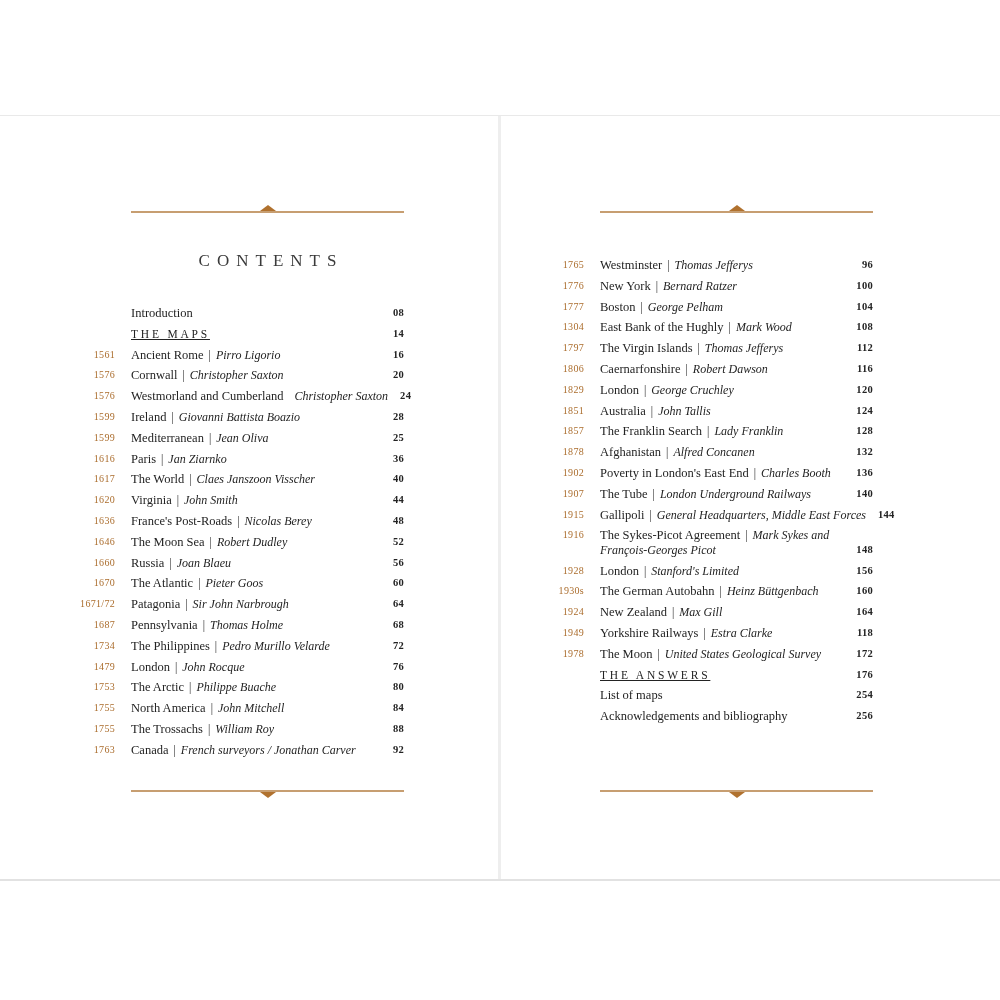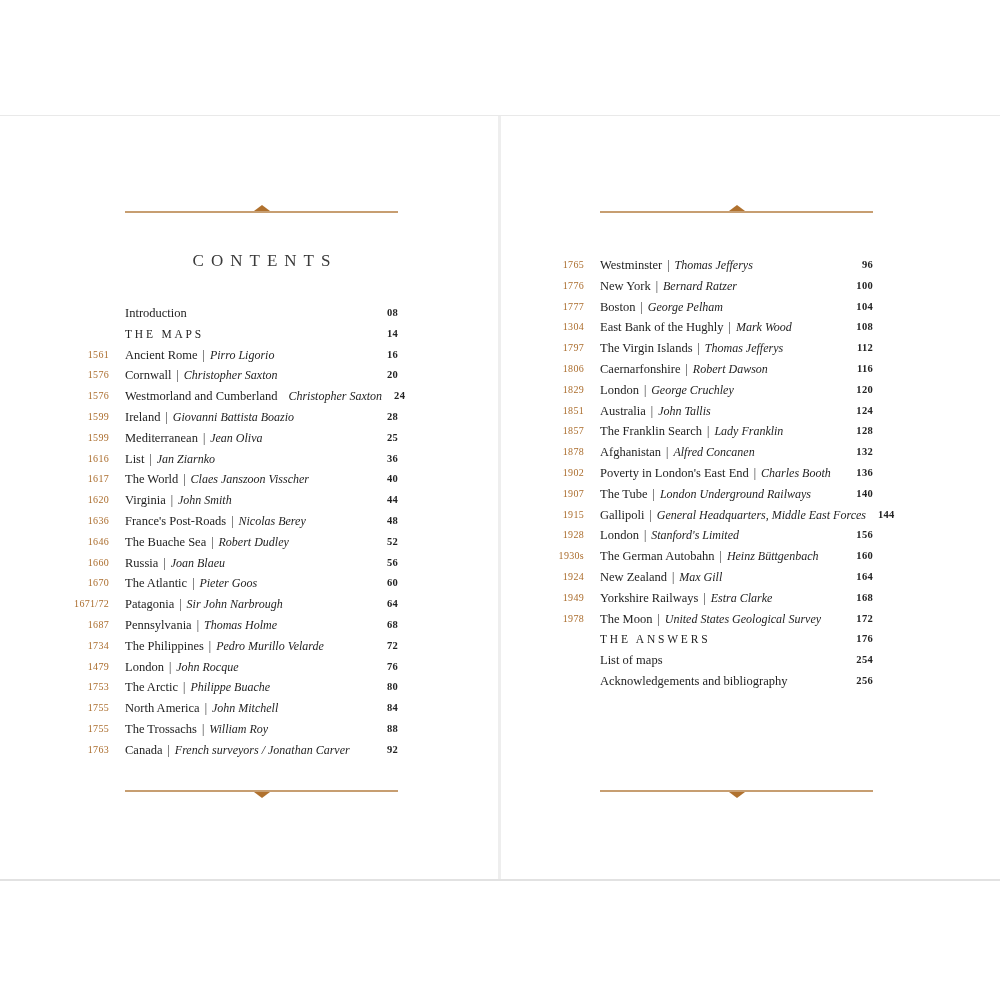--- a/index.html
+++ b/index.html
@@ -7,21 +7,21 @@
     width:1000px;height:1000px;background:#ffffff;position:relative;
     font-family:"Liberation Serif","DejaVu Serif",serif;
     -webkit-font-smoothing:antialiased;
   }
   
   .edge-top{position:absolute;left:0;top:115px;width:1000px;height:1px;background:#e9e9e9;}
   .edge-bottom{position:absolute;left:0;top:879px;width:1000px;height:2px;background:#e2e2e2;}
   .gutter{position:absolute;left:498px;top:116px;width:3px;height:763px;background:#eeeeee;}
 
   .page-col{position:absolute;top:0;width:273px;height:880px;}
-  .left-col{left:125px;}
+  .left-col{left:131px;}
   .right-col{left:600px;}
 
   .rule{position:absolute;left:0;width:273px;height:2px;background:var(--rule-color,#c79e71);}
   .rule-top{top:211px;}
   .rule-bottom{top:790px;}
   .tri{position:absolute;left:50%;width:0;height:0;transform:translateX(-50%);}
   .tri-up{top:-6px;border-left:8px solid transparent;border-right:8px solid transparent;border-bottom:6px solid var(--tri-color,#b0712e);}
   .tri-down{top:2px;border-left:8px solid transparent;border-right:8px solid transparent;border-top:6px solid var(--tri-color,#b0712e);}
 
   .contents-title{
@@ -45,21 +45,21 @@
   }
   .sep{margin:0 5px;color:#2d2d2d;font-size:11.5px;}
   .gap{display:inline-block;width:11px;}
   .author{font-style:italic;font-size:12px;}
   .author2{display:block;}
   .pagenum{
     flex:0 0 auto;margin-left:auto;align-self:flex-end;
     font-size:10.5px;font-weight:bold;line-height:14.5px;
     color:#232323;letter-spacing:0.3px;
   }
-  .toc-row.section .entry{font-size:11.5px;letter-spacing:2.8px;}
+  .toc-row.section .entry{font-size:11.5px;letter-spacing:2.8px;text-decoration:underline;}
 </style>
 </head>
 <body style="--rule-color: #c79e71; --tri-color: #b0712e; --year-color: #ab6d2d;">
 
 <div class="edge-top"></div>
 <div class="edge-bottom"></div>
 <div class="gutter"></div>
 
 <div class="page-col left-col">
   <div class="rule rule-top">
@@ -97,41 +97,41 @@
         <span class="entry"><span class="title">Ireland</span><span class="sep">|</span><span class="author">Giovanni Battista Boazio</span></span>
         <span class="pagenum">28</span>
       </div>
       <div class="toc-row">
         <span class="year">1599</span>
         <span class="entry"><span class="title">Mediterranean</span><span class="sep">|</span><span class="author">Jean Oliva</span></span>
         <span class="pagenum">25</span>
       </div>
       <div class="toc-row">
         <span class="year">1616</span>
-        <span class="entry"><span class="title">List</span><span class="sep">|</span><span class="author">Jan Ziarnko</span></span>
+        <span class="entry"><span class="title">Paris</span><span class="sep">|</span><span class="author">Jan Ziarnko</span></span>
         <span class="pagenum">36</span>
       </div>
       <div class="toc-row">
         <span class="year">1617</span>
         <span class="entry"><span class="title">The World</span><span class="sep">|</span><span class="author">Claes Janszoon Visscher</span></span>
         <span class="pagenum">40</span>
       </div>
       <div class="toc-row">
         <span class="year">1620</span>
         <span class="entry"><span class="title">Virginia</span><span class="sep">|</span><span class="author">John Smith</span></span>
         <span class="pagenum">44</span>
       </div>
       <div class="toc-row">
         <span class="year">1636</span>
         <span class="entry"><span class="title">France's Post-Roads</span><span class="sep">|</span><span class="author">Nicolas Berey</span></span>
         <span class="pagenum">48</span>
       </div>
       <div class="toc-row">
         <span class="year">1646</span>
-        <span class="entry"><span class="title">The Buache Sea</span><span class="sep">|</span><span class="author">Robert Dudley</span></span>
+        <span class="entry"><span class="title">The Moon Sea</span><span class="sep">|</span><span class="author">Robert Dudley</span></span>
         <span class="pagenum">52</span>
       </div>
       <div class="toc-row">
         <span class="year">1660</span>
         <span class="entry"><span class="title">Russia</span><span class="sep">|</span><span class="author">Joan Blaeu</span></span>
         <span class="pagenum">56</span>
       </div>
       <div class="toc-row">
         <span class="year">1670</span>
         <span class="entry"><span class="title">The Atlantic</span><span class="sep">|</span><span class="author">Pieter Goos</span></span>
@@ -247,38 +247,43 @@
         <span class="year">1907</span>
         <span class="entry"><span class="title">The Tube</span><span class="sep">|</span><span class="author">London Underground Railways</span></span>
         <span class="pagenum">140</span>
       </div>
       <div class="toc-row">
         <span class="year">1915</span>
         <span class="entry"><span class="title">Gallipoli</span><span class="sep">|</span><span class="author">General Headquarters, Middle East Forces</span></span>
         <span class="pagenum">144</span>
       </div>
       <div class="toc-row">
+        <span class="year">1916</span>
+        <span class="entry"><span class="title">The Sykes-Picot Agreement</span><span class="sep">|</span><span class="author">Mark Sykes and</span><span class="author author2">François-Georges Picot</span></span>
+        <span class="pagenum">148</span>
+      </div>
+      <div class="toc-row">
         <span class="year">1928</span>
         <span class="entry"><span class="title">London</span><span class="sep">|</span><span class="author">Stanford's Limited</span></span>
         <span class="pagenum">156</span>
       </div>
       <div class="toc-row">
         <span class="year">1930s</span>
         <span class="entry"><span class="title">The German Autobahn</span><span class="sep">|</span><span class="author">Heinz Büttgenbach</span></span>
         <span class="pagenum">160</span>
       </div>
       <div class="toc-row">
         <span class="year">1924</span>
         <span class="entry"><span class="title">New Zealand</span><span class="sep">|</span><span class="author">Max Gill</span></span>
         <span class="pagenum">164</span>
       </div>
       <div class="toc-row">
         <span class="year">1949</span>
         <span class="entry"><span class="title">Yorkshire Railways</span><span class="sep">|</span><span class="author">Estra Clarke</span></span>
-        <span class="pagenum">168</span>
+        <span class="pagenum">118</span>
       </div>
       <div class="toc-row">
         <span class="year">1978</span>
         <span class="entry"><span class="title">The Moon</span><span class="sep">|</span><span class="author">United States Geological Survey</span></span>
         <span class="pagenum">172</span>
       </div>
       <div class="toc-row section">
         <span class="year"></span>
         <span class="entry"><span class="title">THE ANSWERS</span></span>
         <span class="pagenum">176</span>

